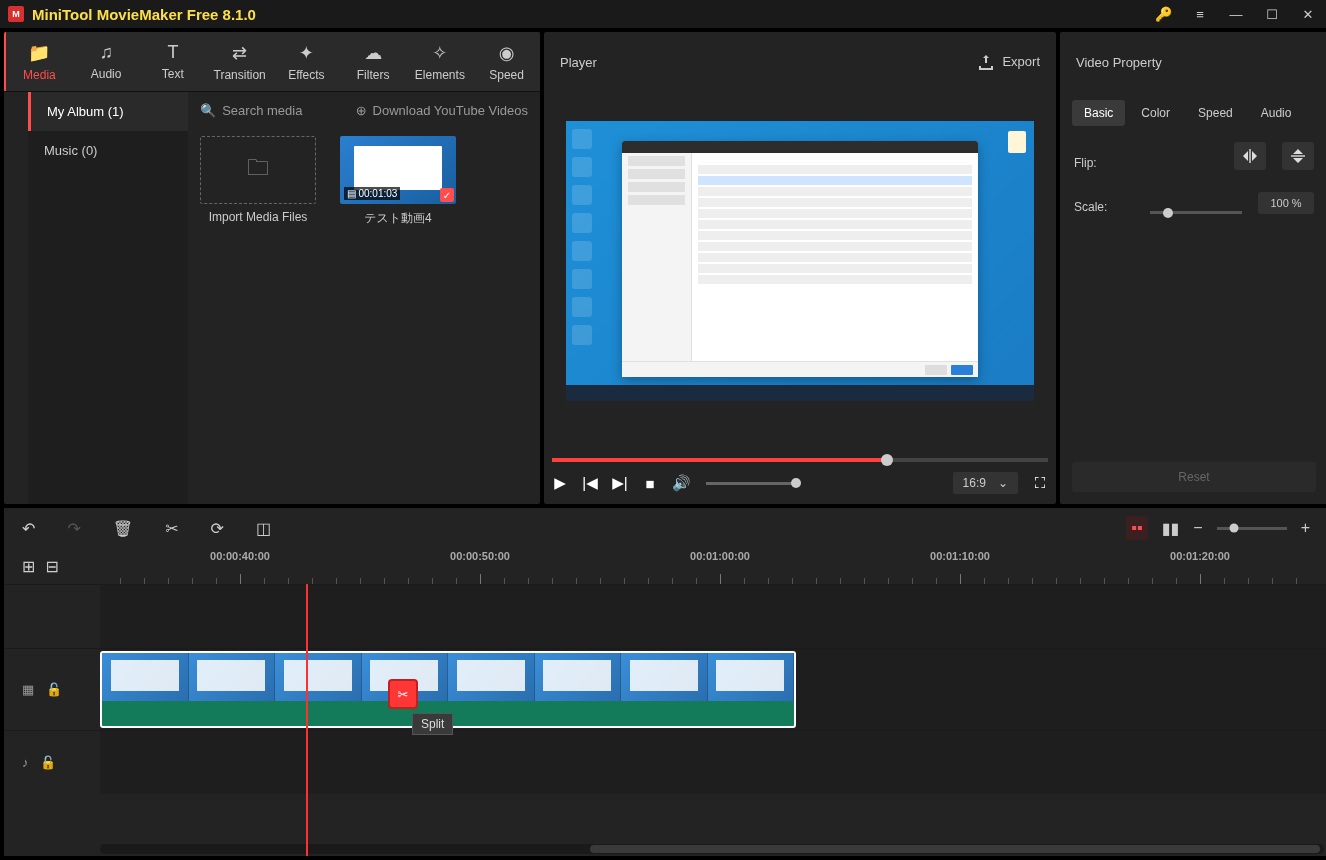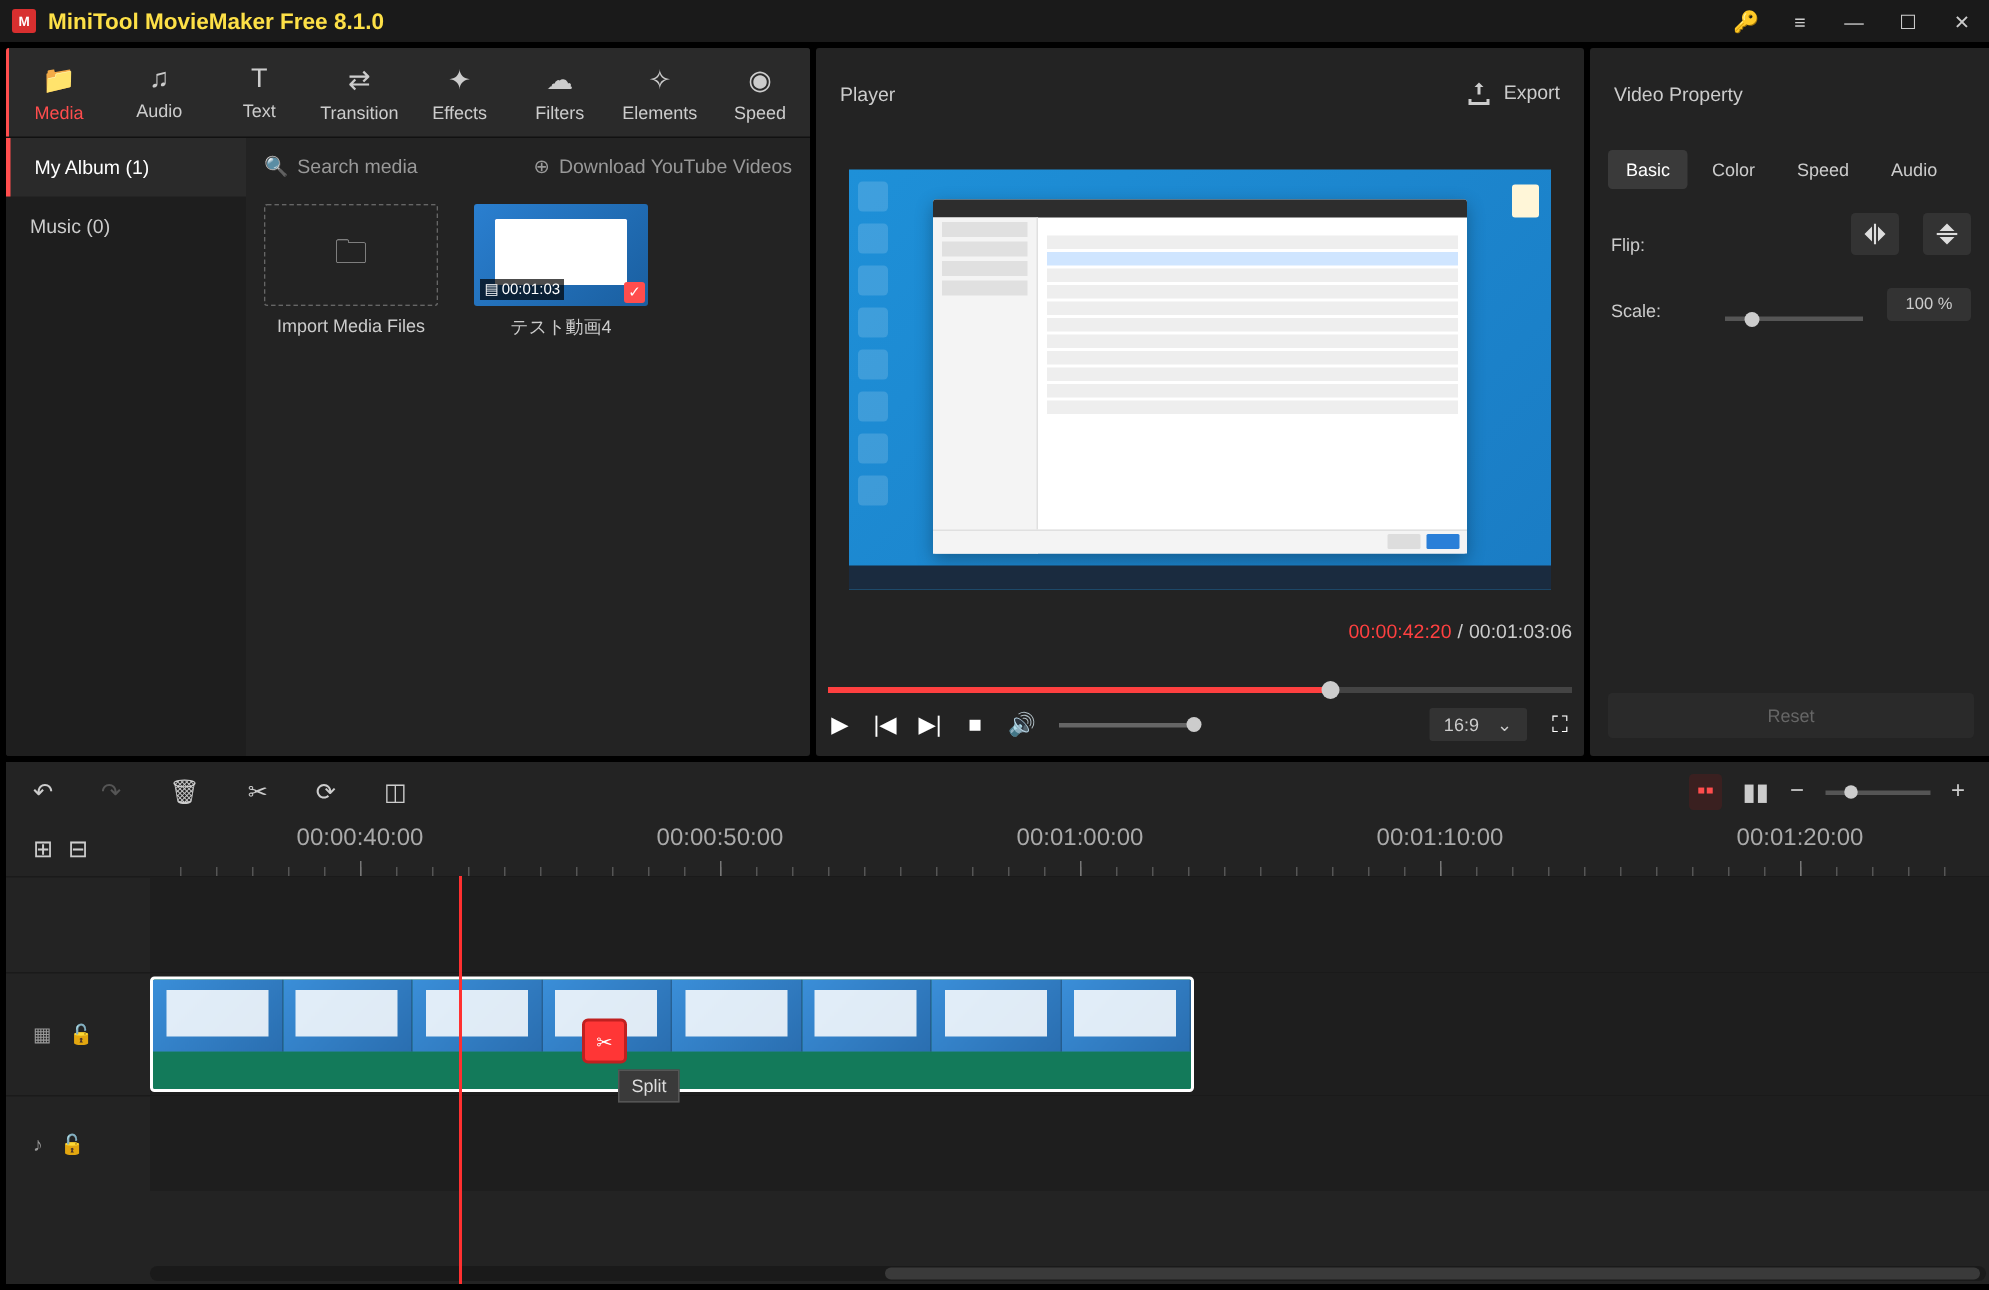--- a/index.html
+++ b/index.html
@@ -19,21 +19,21 @@
 
 .panel { background: #232323; border-radius: 2px; display: flex; flex-direction: column; overflow: hidden; }
 
 
 .top-tabs { display: flex; height: 60px; background: #2a2a2a; border-bottom: 1px solid #111; }
 .top-tab { flex: 1; display: flex; flex-direction: column; align-items: center; justify-content: center; gap: 4px; color: #ccc; font-size: 12px; cursor: pointer; }
 .top-tab.active { color: #ff4d4d; border-left: 2px solid #ff4d4d; }
 .top-tab-icon { font-size: 18px; }
 
 
-.media-body { display: flex; flex: 1; }
+.media-body { display: flex; flex: 1; padding-left: 24px; }
 .media-sidebar { width: 160px; background: #1e1e1e; }
 .media-sidebar-item { padding: 12px 16px; font-size: 13px; color: #ccc; cursor: pointer; }
 .media-sidebar-item.active { background: #2a2a2a; border-left: 3px solid #ff4d4d; color: #fff; }
 .media-content { flex: 1; display: flex; flex-direction: column; }
 .media-toolbar { height: 36px; display: flex; align-items: center; padding: 0 12px; gap: 8px; color: #999; font-size: 13px; }
 .media-toolbar .search { flex: 1; display: flex; align-items: center; gap: 6px; }
 .media-toolbar .dl { display: flex; align-items: center; gap: 6px; }
 .media-grid { flex: 1; padding: 8px 12px; display: flex; gap: 24px; align-items: flex-start; }
 .media-item { width: 116px; display: flex; flex-direction: column; align-items: center; gap: 6px; }
 .import-box { width: 116px; height: 68px; border: 1px dashed #666; border-radius: 2px; display: flex; align-items: center; justify-content: center; color: #999; font-size: 22px; }
@@ -97,21 +97,21 @@
 .tl-toolbar-right { margin-left: auto; display: flex; align-items: center; gap: 14px; }
 .tl-btn { color: #ccc; font-size: 16px; cursor:pointer; }
 .tl-btn.disabled { color: #555; }
 .tl-btn.active { color: #ff4d4d; background:#3a2020; padding:3px 5px; border-radius:3px;}
 .tl-zoom { width: 70px; height: 3px; background: #555; position: relative; }
 .tl-zoom-knob { position: absolute; left: 25%; top: 50%; width: 9px; height: 9px; background: #ccc; border-radius: 50%; transform: translate(-50%, -50%); }
 
 .tl-ruler-row { display:flex; height: 36px; align-items:center;}
 .tl-track-btns { width: 96px; display:flex; gap:10px; padding-left:18px; align-items:center;}
 .tl-ruler { flex:1; position: relative; height: 36px; overflow:hidden;}
-.tl-ruler-label { position: absolute; top: 2px; font-size: 16px; color: #aaa; transform: translateX(-50%); }
+.tl-ruler-label { position: absolute; top: 2px; font-size: 11px; color: #aaa; transform: translateX(-50%); font-weight: bold; }
 .tl-tick { position:absolute; bottom:0; width:1px; height:6px; background:#555;}
 .tl-tick.major{ height:10px; background:#777;}
 
 .tl-tracks { flex:1; position:relative; overflow:hidden;}
 .tl-track { display:flex; height: 64px; border-top:1px solid #1a1a1a;}
 .tl-track.tall{ height:82px;}
 .tl-track-head { width:96px; display:flex; align-items:center; gap:12px; padding-left:18px; color:#999;}
 .tl-track-body { flex:1; position:relative; background:#1e1e1e;}
 
 .tl-clip { position:absolute; left:0; top:2px; bottom:2px; width:696px; border:2px solid #fff; border-radius:3px; overflow:hidden; background:#137a5a;}
@@ -267,25 +267,20 @@
               <div class="row"></div>
               <div class="row"></div>
           </div>
           <div class="pp-wfoot">
               <span style="background:#ddd;"></span>
               <span style="background:#2a7fd8;"></span>
             </div>
         </div>
         <div class="pp-taskbar"></div>
       </div>
-    </div>
-    <div class="player-time">
-      <span class="cur">00:00:42:20</span>
-      <span>/</span>
-      <span class="tot">00:01:03:06</span>
     </div>
     <div class="player-seek">
       <div class="player-seek-fill"></div>
       <div class="player-seek-knob"></div>
     </div>
     <div class="player-controls">
       <span class="pc-btn">▶</span>
       <span class="pc-btn">|◀</span>
       <span class="pc-btn">▶|</span>
       <span class="pc-btn">■</span>

